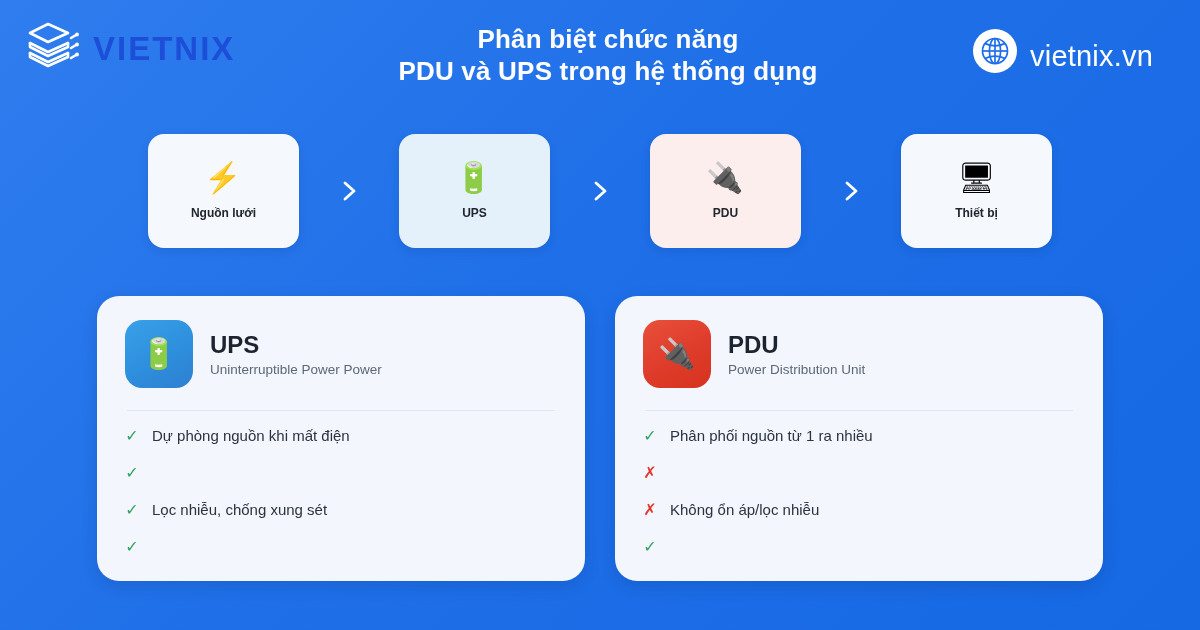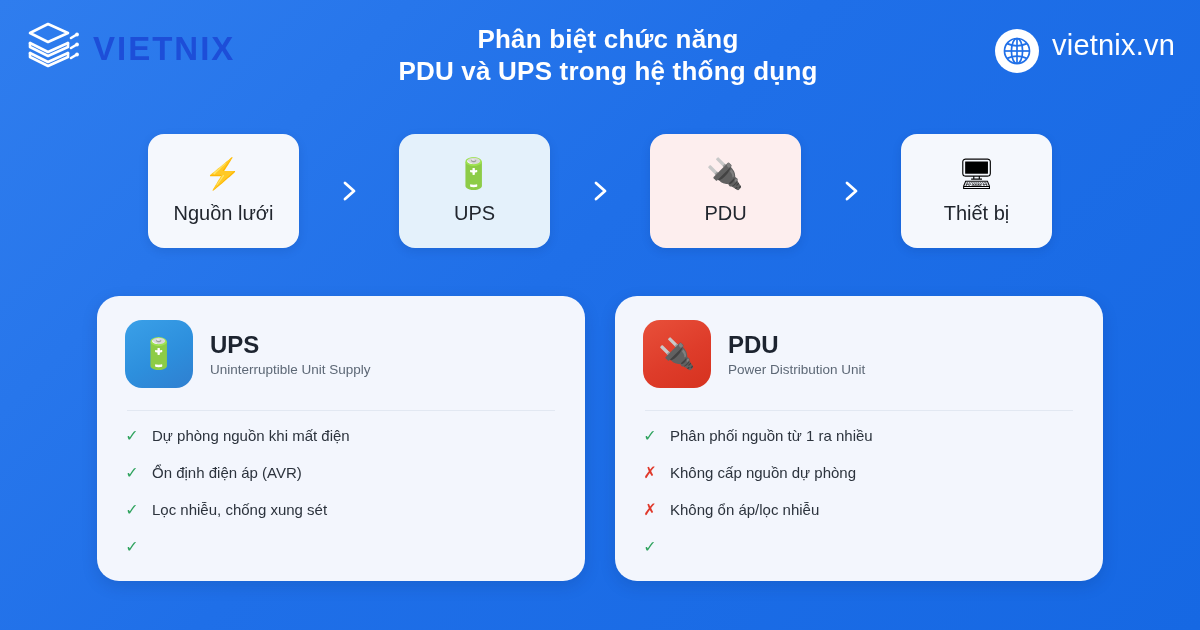--- a/index.html
+++ b/index.html
@@ -27,42 +27,42 @@
   }
   .title-block {
     position:absolute; left:8px; top:23px; width:1200px;
     text-align:center; pointer-events:none;
   }
   .title-line {
     color:#ffffff; font-weight:bold; font-size:26px;
     line-height:32px; letter-spacing:.2px;
   }
   .brand-right {
-    position:absolute; right:25px; top:29px;
-    display:flex; align-items:flex-start; gap:13px;
+    position:absolute; right:47px; top:29px;
+    display:flex; align-items:flex-end; gap:13px;
   }
   .globe-badge { width:44px; height:44px; flex:none; }
   .brand-right-text {
     color:#ffffff; font-size:29px; font-weight:300; letter-spacing:.2px;
   }
 
   
   .flow {
     position:absolute; top:134px; left:148px; width:904px; height:114px;
     display:flex; align-items:center; justify-content:space-between;
   }
   .flow-card {
     width:151px; height:114px; border-radius:16px;
     display:flex; flex-direction:column;
     align-items:center; justify-content:center; gap:12px;
     box-shadow:0 3px 10px rgba(10,40,90,.13);
   }
   .flow-icon { font-size:30px; line-height:1; height:32px;
     display:flex; align-items:center; justify-content:center; }
-  .flow-label { font-size:20px; color:#21262e; font-weight:400; }
+  .flow-label { font-size:12px; color:#21262e; font-weight:700; }
   .flow-arrow { width:36px; height:36px; flex:none;
     display:flex; align-items:center; justify-content:center; }
 
   
   .panels {
     position:absolute; top:296px; left:97px; width:1006px; height:285px;
     display:flex; justify-content:space-between;
   }
   .panel {
     width:488px; height:285px; background:#f3f6fd;
@@ -177,32 +177,31 @@
   </div>
 </div>
 
 <div class="panels">
 
   <div class="panel">
     <div class="panel-head">
       <div class="panel-icon ups">🔋</div>
       <div>
         <div class="panel-title">UPS</div>
-        <div class="panel-sub">Uninterruptible Unit Supply</div>
+        <div class="panel-sub">Uninterruptible Power Power</div>
       </div>
     </div>
     <div class="panel-divider"></div>
     <ul class="panel-list">
       <li>
         <span class="mark ok">✓</span>
         <span class="item-text">Dự phòng nguồn khi mất điện</span>
       </li>
       <li>
         <span class="mark ok">✓</span>
-        <span class="item-text">Ổn định điện áp (AVR)</span>
       </li>
       <li>
         <span class="mark ok">✓</span>
         <span class="item-text">Lọc nhiễu, chống xung sét</span>
       </li>
       <li>
         <span class="mark ok">✓</span>
       </li>
     </ul>
   </div>
@@ -216,21 +215,20 @@
       </div>
     </div>
     <div class="panel-divider"></div>
     <ul class="panel-list">
       <li>
         <span class="mark ok">✓</span>
         <span class="item-text">Phân phối nguồn từ 1 ra nhiều</span>
       </li>
       <li>
         <span class="mark no">✗</span>
-        <span class="item-text">Không cấp nguồn dự phòng</span>
       </li>
       <li>
         <span class="mark no">✗</span>
         <span class="item-text">Không ổn áp/lọc nhiễu</span>
       </li>
       <li>
         <span class="mark ok">✓</span>
       </li>
     </ul>
   </div>

